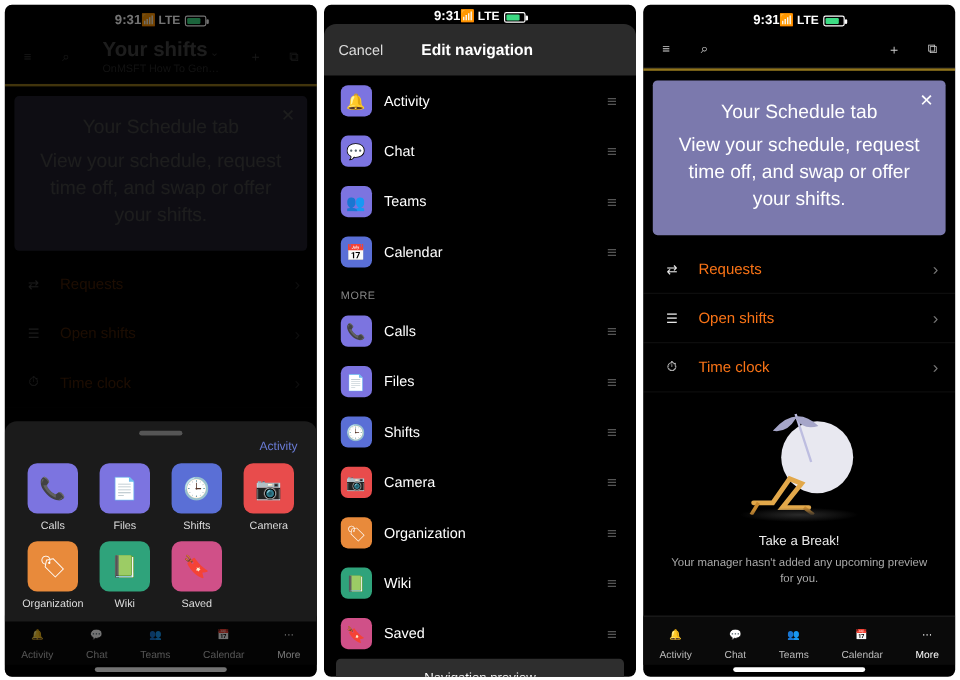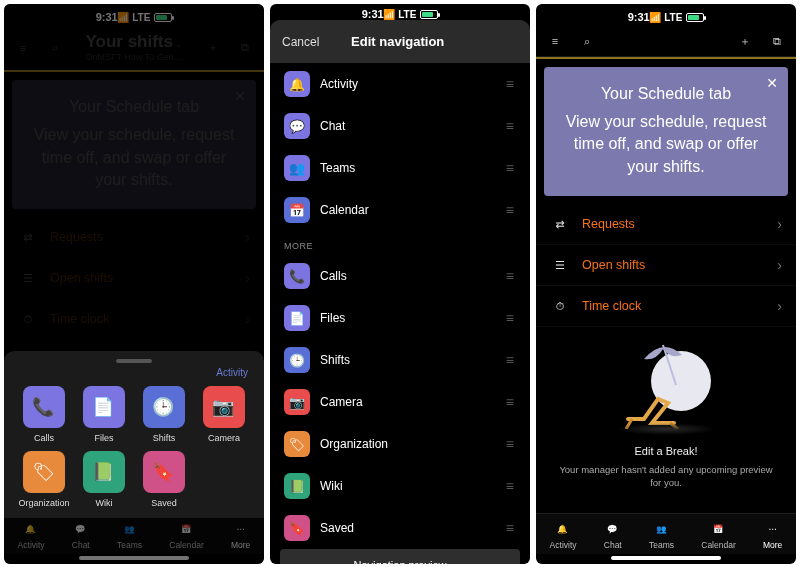--- a/index.html
+++ b/index.html
@@ -396,21 +396,21 @@
         <line x1="23" y1="4" x2="36" y2="44" stroke="#bdbde0" stroke-width="2"></line>
         <path d="M4 18 Q23 -4 42 14 Q30 18 23 8 Q16 20 4 18 Z" fill="#a6a6c9"></path>
       </svg>
       <svg class="chair" viewBox="0 0 60 40">
         <path d="M4 30 L20 30 L34 10 L44 14 L28 34 L50 34" stroke="#e2a84a" stroke-width="4" fill="none" stroke-linecap="round"></path>
         <line x1="8" y1="30" x2="2" y2="40" stroke="#c98a30" stroke-width="3"></line>
         <line x1="46" y1="34" x2="54" y2="40" stroke="#c98a30" stroke-width="3"></line>
       </svg>
       <div class="sand"></div>
     </div>
-    <div class="illus-title">Edit a Break!</div>
+    <div class="illus-title">Take a Break!</div>
     <div class="illus-sub">Your manager hasn't added any upcoming preview for you.</div>
   </div>
 
   <div class="tabbar" id="tabs3">
       <div class="tab">
         <span class="ticon">🔔</span>
         <span>Activity</span>
       </div>
       <div class="tab">
         <span class="ticon">💬</span>

